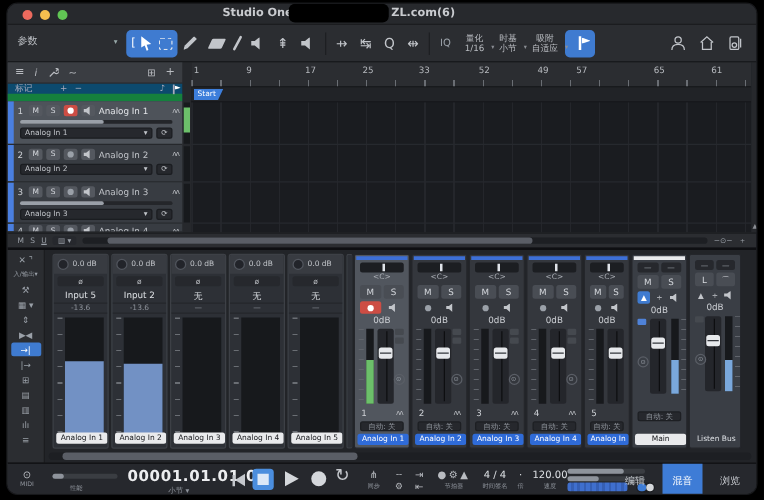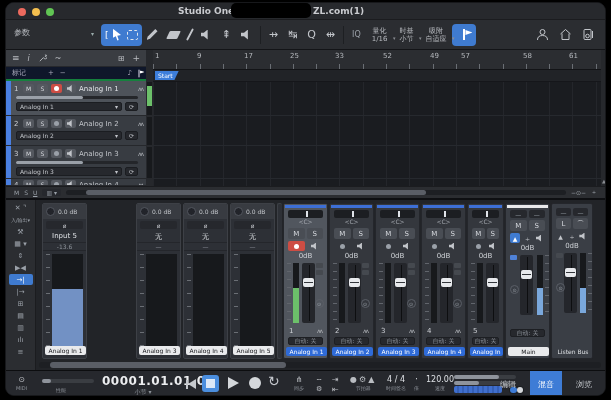--- a/index.html
+++ b/index.html
@@ -42,22 +42,22 @@
     align-items:center; justify-content:center; }
   .cssflag { width:2px; height:11px; background:#fff; position:relative; }
   .cssflag::after { content:""; position:absolute; left:2px; top:1px; width:7px; height:5px; background:#fff;
     clip-path:polygon(0 0,100% 50%,0 100%); }
   
   #arrange { position:absolute; left:0; top:47px; width:100%; height:148px; background:#1a1c20; }
   #tracklist { position:absolute; left:0; top:0; width:140px; height:136px; background:#33363b; }
   #tl-head { position:absolute; left:0; top:0; width:140px; height:17px; background:#3a3d42;
     border-bottom:1px solid #26282c; display:flex; align-items:center; gap:8px; padding:0 6px;
     color:#b9bcc1; font-size:9px; }
-  #marker-row { position:absolute; left:0; top:17px; width:140px; height:14px; background:#0f172a;
-    border-bottom:2px solid #15803d; display:flex; align-items:center; gap:6px; padding:0 6px;
+  #marker-row { position:absolute; left:0; top:17px; width:140px; height:14px; background:#0c4a6e;
+    border-bottom:6px solid #15803d; display:flex; align-items:center; gap:6px; padding:0 6px;
     color:#aab; font-size:7px; }
   .track { position:absolute; left:0; width:140px; border-bottom:1px solid #26282c; overflow:hidden; }
   .track .ctab { position:absolute; left:0; top:0; width:5px; height:100%; background:#4a7fe0; }
   .trow1 { display:flex; align-items:center; gap:3px; padding:3px 3px 0 8px; }
   .tnum { color:#cdd0d5; font-size:7px; width:6px; }
   .msbtn { width:11px; height:9px; background:#54585f; border-radius:2px; color:#d6d9de; font-size:6px;
     display:flex; align-items:center; justify-content:center; }
   .recbtn { width:11px; height:9px; background:#54585f; border-radius:2px; display:flex; align-items:center; justify-content:center; }
   .recbtn.on { background:#cd4d44; }
   .recdot { width:5px; height:5px; border-radius:50%; background:#3a3d42; }
@@ -185,21 +185,21 @@
 <body>
 
 <div id="win">
 
   <div id="titlebar">
     <span class="tl" style="left:12px;background:#ec6a5e"></span>
     <span class="tl" style="left:26px;background:#f4bf4f"></span>
     <span class="tl" style="left:40px;background:#61c554"></span>
     <span id="title-text" style="left:172px">Studio One</span>
     <span id="redact"></span>
-    <span id="title-suffix">ZL.com(1)</span>
+    <span id="title-suffix">ZL.com(6)</span>
   </div>
 
   <div id="toolbar">
     <div id="params">
       <span>参数</span>
       <span class="chev">▾</span>
     </div>
     <div style="width:95px"></div>
     <div class="bluebox">
       <span style="color:#fff;font-size:9px">[</span>
@@ -403,21 +403,21 @@
 
     <div id="ruler">
       <span class="rtick" style="left:2px">1</span>
       <span class="rtick" style="left:44px">9</span>
       <span class="rtick" style="left:91px">17</span>
       <span class="rtick" style="left:137px">25</span>
       <span class="rtick" style="left:182px">33</span>
       <span class="rtick" style="left:230px">52</span>
       <span class="rtick" style="left:277px">49</span>
       <span class="rtick" style="left:308px">57</span>
-      <span class="rtick" style="left:370px">58</span>
+      <span class="rtick" style="left:370px">65</span>
       <span class="rtick" style="left:416px">61</span>
       <div class="ticks"></div>
     </div>
     <div id="markerlane">
       <span id="startflag">Start</span>
     </div>
     <div id="grid">
       <div class="gridline" style="top:33px"></div>
       <div class="gridline" style="top:63px"></div>
       <div class="gridline" style="top:96px"></div>
@@ -465,20 +465,36 @@
       <div class="iname">Input 5</div>
       <div class="ival">-13.6</div>
       <div class="imeterzone">
           <div class="iticks"></div>
           <div class="imeter">
             <div class="ifill" style="height:62%"></div>
           </div>
         </div>
       <div class="ilabel">Analog In 1</div>
     </div>
+    <div class="istrip" style="left:83px">
+      <div class="ihead">
+          <span class="knob"></span>
+          <span class="igain">0.0 dB</span>
+        </div>
+      <div class="iphase">ø</div>
+      <div class="iname">Input 2</div>
+      <div class="ival">-13.6</div>
+      <div class="imeterzone">
+          <div class="iticks"></div>
+          <div class="imeter">
+            <div class="ifill" style="height:60%"></div>
+          </div>
+        </div>
+      <div class="ilabel">Analog In 2</div>
+    </div>
     <div class="istrip" style="left:130px">
       <div class="ihead">
           <span class="knob"></span>
           <span class="igain">0.0 dB</span>
         </div>
       <div class="iphase">ø</div>
       <div class="iname">无</div>
       <div class="ival">—</div>
       <div class="imeterzone">
           <div class="iticks"></div>

